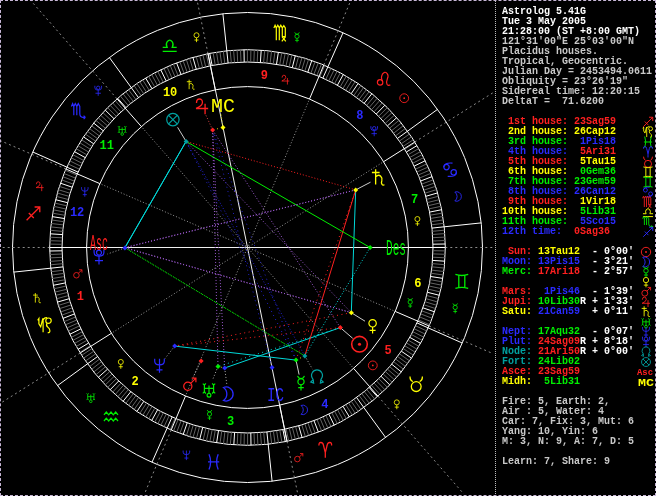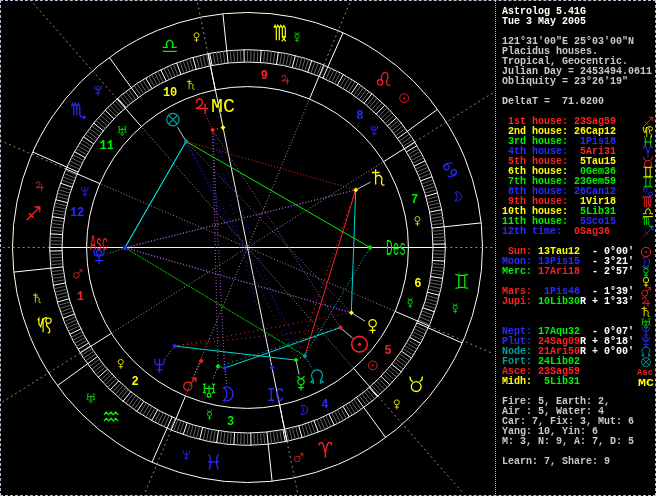--- a/index.html
+++ b/index.html
@@ -665,43 +665,46 @@
       <use href="#pluto" transform="translate(646,342) scale(0.72)" color="#2a2aff"></use>
       <use href="#node" transform="translate(646,352) scale(0.72)" color="#00a0a0"></use>
       <use href="#fortune" transform="translate(646,362) scale(0.72)" color="#00a0a0"></use>
     </g>
 <text x="637" y="375" fill="#ff2020" style="font:bold 9px 'Liberation Mono'" textLength="16" lengthAdjust="spacingAndGlyphs">Asc</text>
 <text x="638" y="386" fill="#ffff00" style="font:bold 11px 'Liberation Mono'" textLength="16" lengthAdjust="spacingAndGlyphs">MC</text>
 </svg>
 <div class="panel">
     <div class="ln" style="top:7px"><span style="color:#ffffff">Astrolog 5.41G</span></div>
     <div class="ln" style="top:17px"><span style="color:#ffffff">Tue 3 May 2005</span></div>
+    <div class="ln" style="top:27px"><span style="color:#ffffff">21:28:00 (ST +8:00 GMT)</span></div>
     <div class="ln" style="top:37px"><span style="color:#c8c8c8">121°31'00"E 25°03'00"N</span></div>
     <div class="ln" style="top:47px"><span style="color:#c8c8c8">Placidus houses.</span></div>
     <div class="ln" style="top:57px"><span style="color:#c8c8c8">Tropical, Geocentric.</span></div>
     <div class="ln" style="top:67px"><span style="color:#c8c8c8">Julian Day = 2453494.0611</span></div>
     <div class="ln" style="top:77px"><span style="color:#c8c8c8">Obliquity = 23°26'19"</span></div>
+    <div class="ln" style="top:87px"><span style="color:#c8c8c8">Sidereal time: 12:20:15</span></div>
     <div class="ln" style="top:97px"><span style="color:#c8c8c8">DeltaT =  71.6200</span></div>
     <div class="ln" style="top:117px"><span style="color:#ff2020"> 1st house: </span><span style="color:#ff2020">23Sag59</span></div>
     <div class="ln" style="top:127px"><span style="color:#ffff00"> 2nd house: </span><span style="color:#ffff00">26Cap12</span></div>
     <div class="ln" style="top:137px"><span style="color:#00ee00"> 3rd house: </span><span style="color:#2a2aff"> 1Pis18</span></div>
     <div class="ln" style="top:147px"><span style="color:#2a2aff"> 4th house: </span><span style="color:#ff2020"> 5Ari31</span></div>
     <div class="ln" style="top:157px"><span style="color:#ff2020"> 5th house: </span><span style="color:#ffff00"> 5Tau15</span></div>
     <div class="ln" style="top:167px"><span style="color:#ffff00"> 6th house: </span><span style="color:#00ee00"> 0Gem36</span></div>
     <div class="ln" style="top:177px"><span style="color:#00ee00"> 7th house: </span><span style="color:#00ee00">23Gem59</span></div>
     <div class="ln" style="top:187px"><span style="color:#2a2aff"> 8th house: </span><span style="color:#2a2aff">26Can12</span></div>
     <div class="ln" style="top:197px"><span style="color:#ff2020"> 9th house: </span><span style="color:#ffff00"> 1Vir18</span></div>
     <div class="ln" style="top:207px"><span style="color:#ffff00">10th house: </span><span style="color:#00ee00"> 5Lib31</span></div>
     <div class="ln" style="top:217px"><span style="color:#00ee00">11th house: </span><span style="color:#2a2aff"> 5Sco15</span></div>
     <div class="ln" style="top:227px"><span style="color:#2a2aff">12th time: </span><span style="color:#ff2020"> 0Sag36</span></div>
     <div class="ln" style="top:247px"><span style="color:#ff2020"> Sun:</span> <span style="color:#ffff00">13Tau12</span><span style="color:#ffffff"> </span><span style="color:#ffffff"> - 0°00'</span></div>
     <div class="ln" style="top:257px"><span style="color:#2a2aff">Moon:</span> <span style="color:#2a2aff">13Pis15</span><span style="color:#ffffff"> </span><span style="color:#ffffff"> - 3°21'</span></div>
     <div class="ln" style="top:267px"><span style="color:#00ee00">Merc:</span> <span style="color:#ff2020">17Ari18</span><span style="color:#ffffff"> </span><span style="color:#ffffff"> - 2°57'</span></div>
     <div class="ln" style="top:287px"><span style="color:#ff2020">Mars:</span> <span style="color:#2a2aff"> 1Pis46</span><span style="color:#ffffff"> </span><span style="color:#ffffff"> - 1°39'</span></div>
     <div class="ln" style="top:297px"><span style="color:#ff2020">Jupi:</span> <span style="color:#00ee00">10Lib30</span><span style="color:#ffffff">R</span><span style="color:#ffffff"> + 1°33'</span></div>
+    <div class="ln" style="top:307px"><span style="color:#ffff00">Satu:</span> <span style="color:#2a2aff">21Can59</span><span style="color:#ffffff"> </span><span style="color:#ffffff"> + 0°11'</span></div>
     <div class="ln" style="top:327px"><span style="color:#2a2aff">Nept:</span> <span style="color:#00ee00">17Aqu32</span><span style="color:#ffffff"> </span><span style="color:#ffffff"> - 0°07'</span></div>
     <div class="ln" style="top:337px"><span style="color:#2a2aff">Plut:</span> <span style="color:#ff2020">24Sag09</span><span style="color:#ffffff">R</span><span style="color:#ffffff"> + 8°18'</span></div>
     <div class="ln" style="top:347px"><span style="color:#00a0a0">Node:</span> <span style="color:#ff2020">21Ari50</span><span style="color:#ffffff">R</span><span style="color:#ffffff"> + 0°00'</span></div>
     <div class="ln" style="top:357px"><span style="color:#00a0a0">Fort:</span> <span style="color:#00ee00">24Lib02</span></div>
     <div class="ln" style="top:367px"><span style="color:#ff2020">Asce:</span> <span style="color:#ff2020">23Sag59</span></div>
     <div class="ln" style="top:377px"><span style="color:#ffff00">Midh:</span> <span style="color:#00ee00"> 5Lib31</span></div>
     <div class="ln" style="top:397px"><span style="color:#c8c8c8">Fire: 5, Earth: 2,</span></div>
     <div class="ln" style="top:407px"><span style="color:#c8c8c8">Air : 5, Water: 4</span></div>
     <div class="ln" style="top:417px"><span style="color:#c8c8c8">Car: 7, Fix: 3, Mut: 6</span></div>
     <div class="ln" style="top:427px"><span style="color:#c8c8c8">Yang: 10, Yin: 6</span></div>

